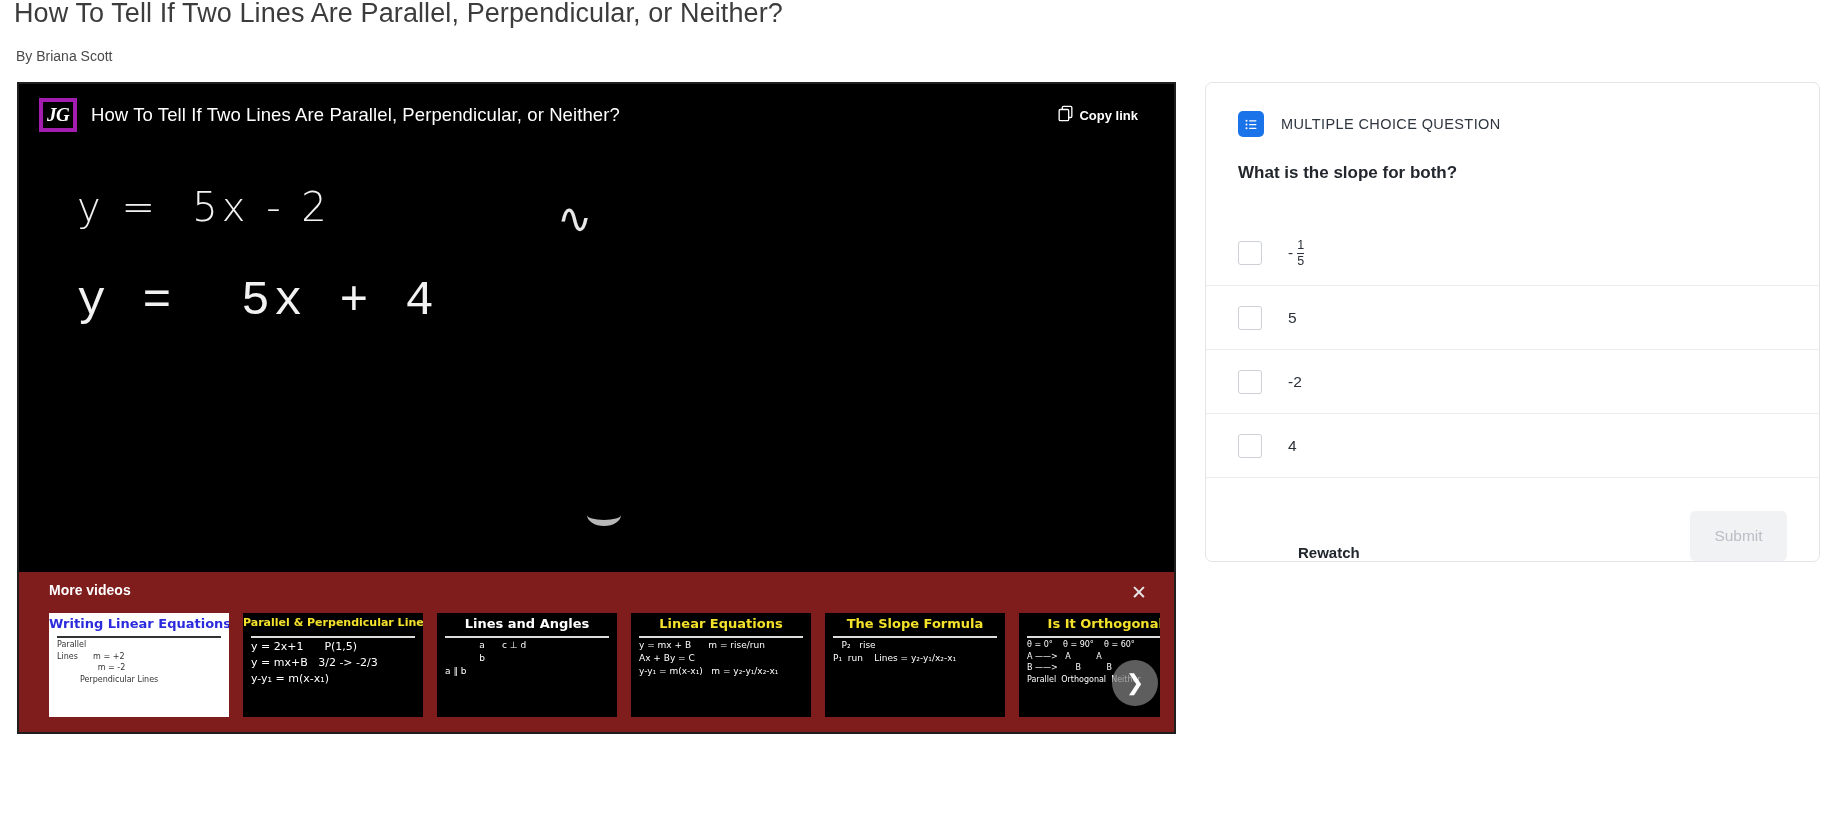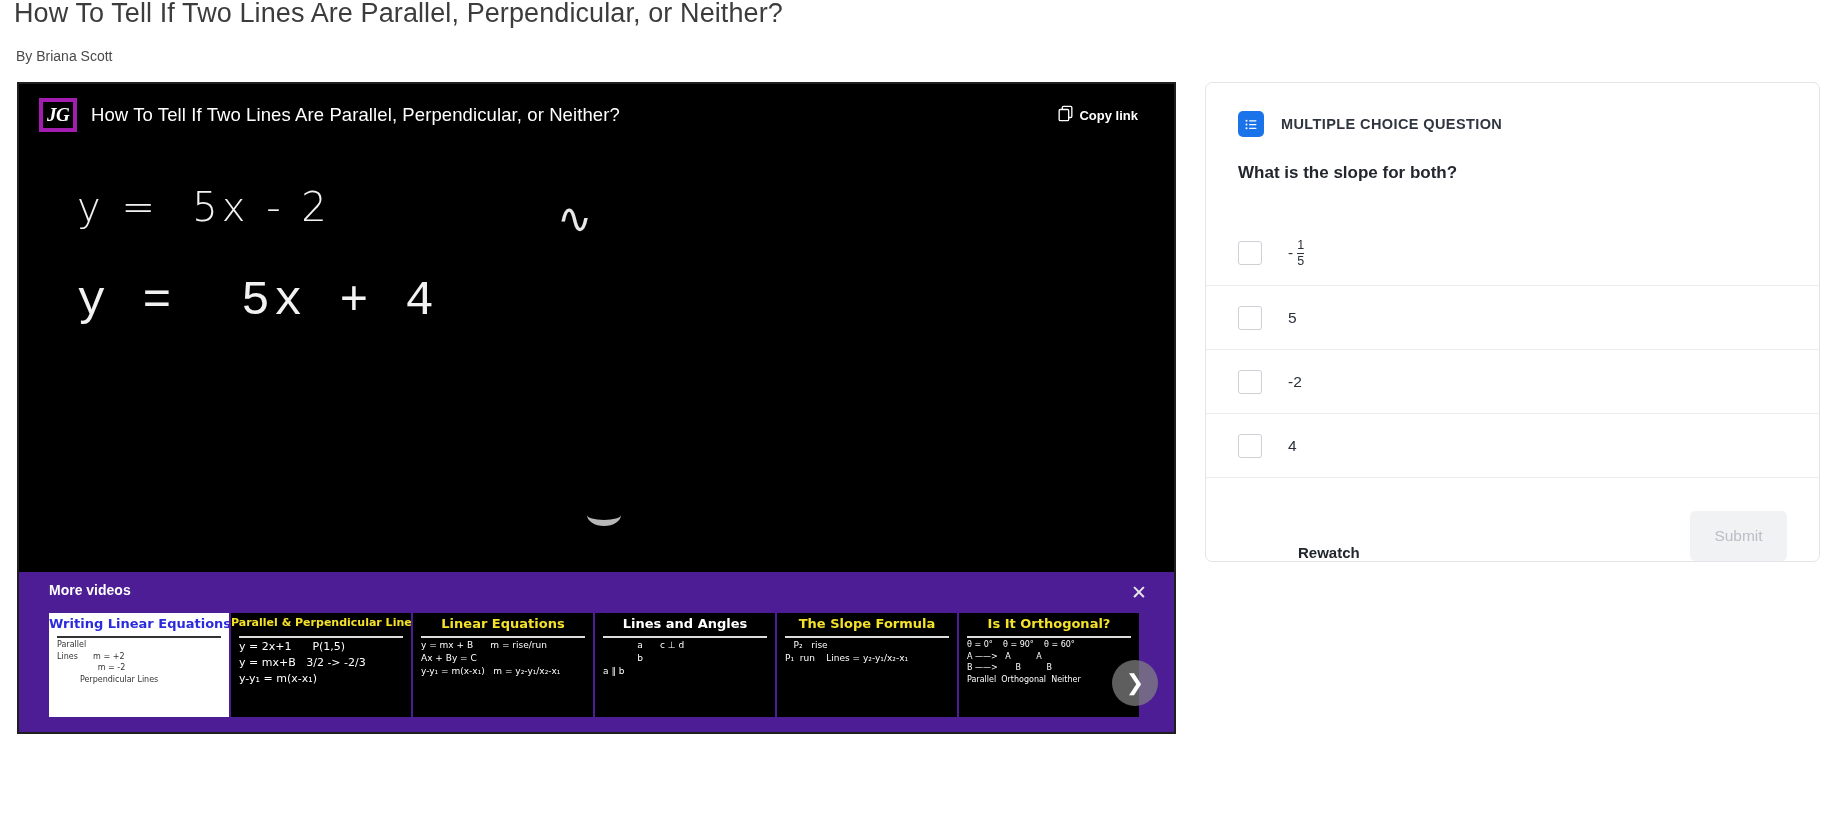--- a/index.html
+++ b/index.html
@@ -111,21 +111,21 @@
     width: 34px; height: 16px;
     border-bottom: 6px solid #b8b8b8;
     border-radius: 0 0 40px 40px / 0 0 26px 26px;
   }
 
   
   .more-videos {
     position: absolute;
     left: 0; right: 0; bottom: 0;
     height: 160px;
-    background: #4c1d95;
+    background: #7f1d1d;
     z-index: 5;
   }
   .mv-head {
     position: absolute;
     left: 30px; top: 10px;
     color: #ffffff;
     font-size: 14px;
     font-weight: 700;
   }
   .mv-close {
@@ -135,21 +135,21 @@
     color: #e6e6e6;
     font-size: 19px;
     display: flex; align-items: center; justify-content: center;
     cursor: pointer;
   }
   .mv-strip {
     position: absolute;
     left: 30px; right: 14px; top: 41px;
     height: 124px;
     display: flex;
-    gap: 2px;
+    gap: 14px;
     overflow: hidden;
     text-decoration: underline;
   }
   .thumb {
     position: relative;
     width: 180px; height: 104px;
     flex: 0 0 180px;
     background: #000;
     overflow: hidden;
     cursor: pointer;
@@ -218,21 +218,21 @@
   }
   .quiz-badge {
     width: 26px; height: 26px;
     border-radius: 5px;
     background: #1a73e8;
     display: flex; align-items: center; justify-content: center;
     flex: 0 0 auto;
   }
   .quiz-kind {
     font-size: 14.5px;
-    font-weight: 700;
+    font-weight: 400;
     color: #2f3640;
     letter-spacing: 0.4px;
   }
   .quiz-question {
     padding: 26px 32px 0 32px;
     font-size: 17px;
     font-weight: 700;
     color: #22272e;
   }
   .options {
@@ -351,33 +351,33 @@
 
         <div class="thumb">
           <div class="t-title t-yellow" style="font-size:11px">Parallel &amp; Perpendicular Lines</div>
           <div class="t-rule"></div>
           <div class="t-body t-white">y = 2x+1      P(1,5)
 y = mx+B   3/2 -&gt; -2/3
 y-y₁ = m(x-x₁)</div>
         </div>
 
         <div class="thumb">
+          <div class="t-title t-white">Lines and Angles</div>
+          <div class="t-rule"></div>
+          <div class="t-body t-white" style="font-size:9px">            a      c ⊥ d
+            b
+a ∥ b</div>
+        </div>
+
+        <div class="thumb">
           <div class="t-title t-yellow">Linear Equations</div>
           <div class="t-rule"></div>
           <div class="t-body t-white" style="font-size:9px">y = mx + B      m = rise/run
 Ax + By = C
 y-y₁ = m(x-x₁)   m = y₂-y₁/x₂-x₁</div>
-        </div>
-
-        <div class="thumb">
-          <div class="t-title t-white">Lines and Angles</div>
-          <div class="t-rule"></div>
-          <div class="t-body t-white" style="font-size:9px">            a      c ⊥ d
-            b
-a ∥ b</div>
         </div>
 
         <div class="thumb">
           <div class="t-title t-yellow">The Slope Formula</div>
           <div class="t-rule"></div>
           <div class="t-body t-white" style="font-size:9px">   P₂   rise
 P₁  run    Lines = y₂-y₁/x₂-x₁</div>
         </div>
 
         <div class="thumb">

